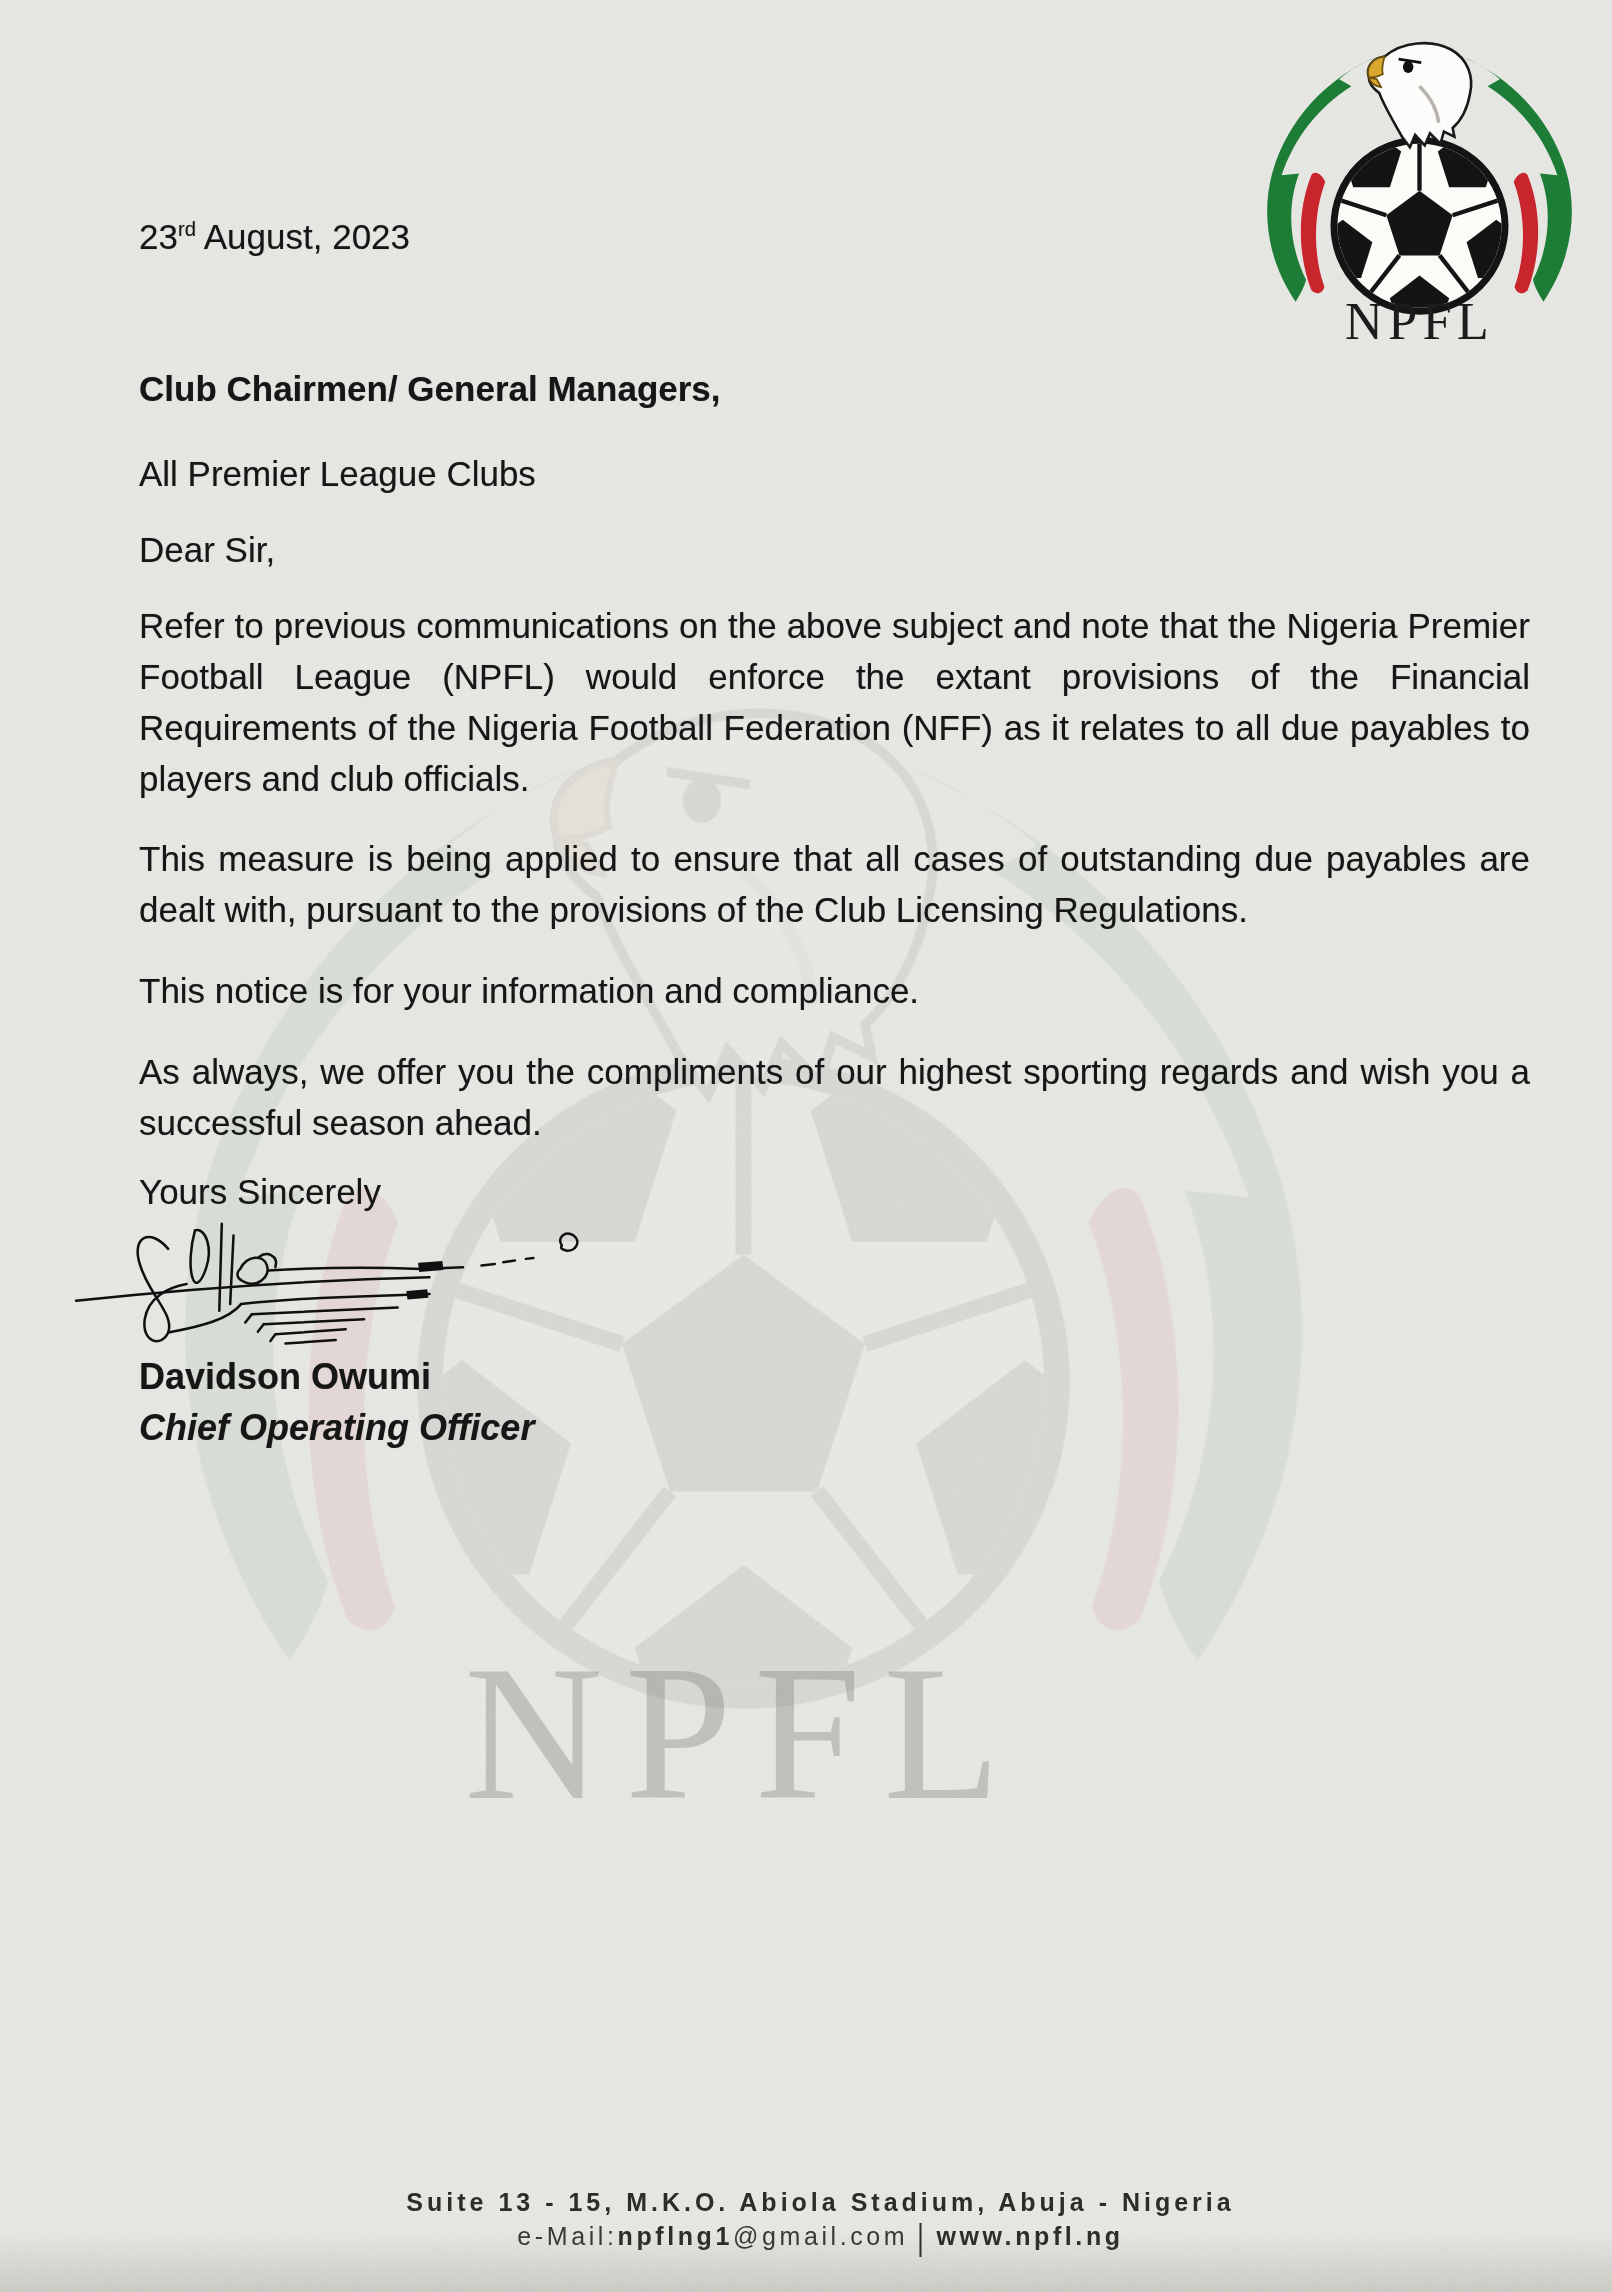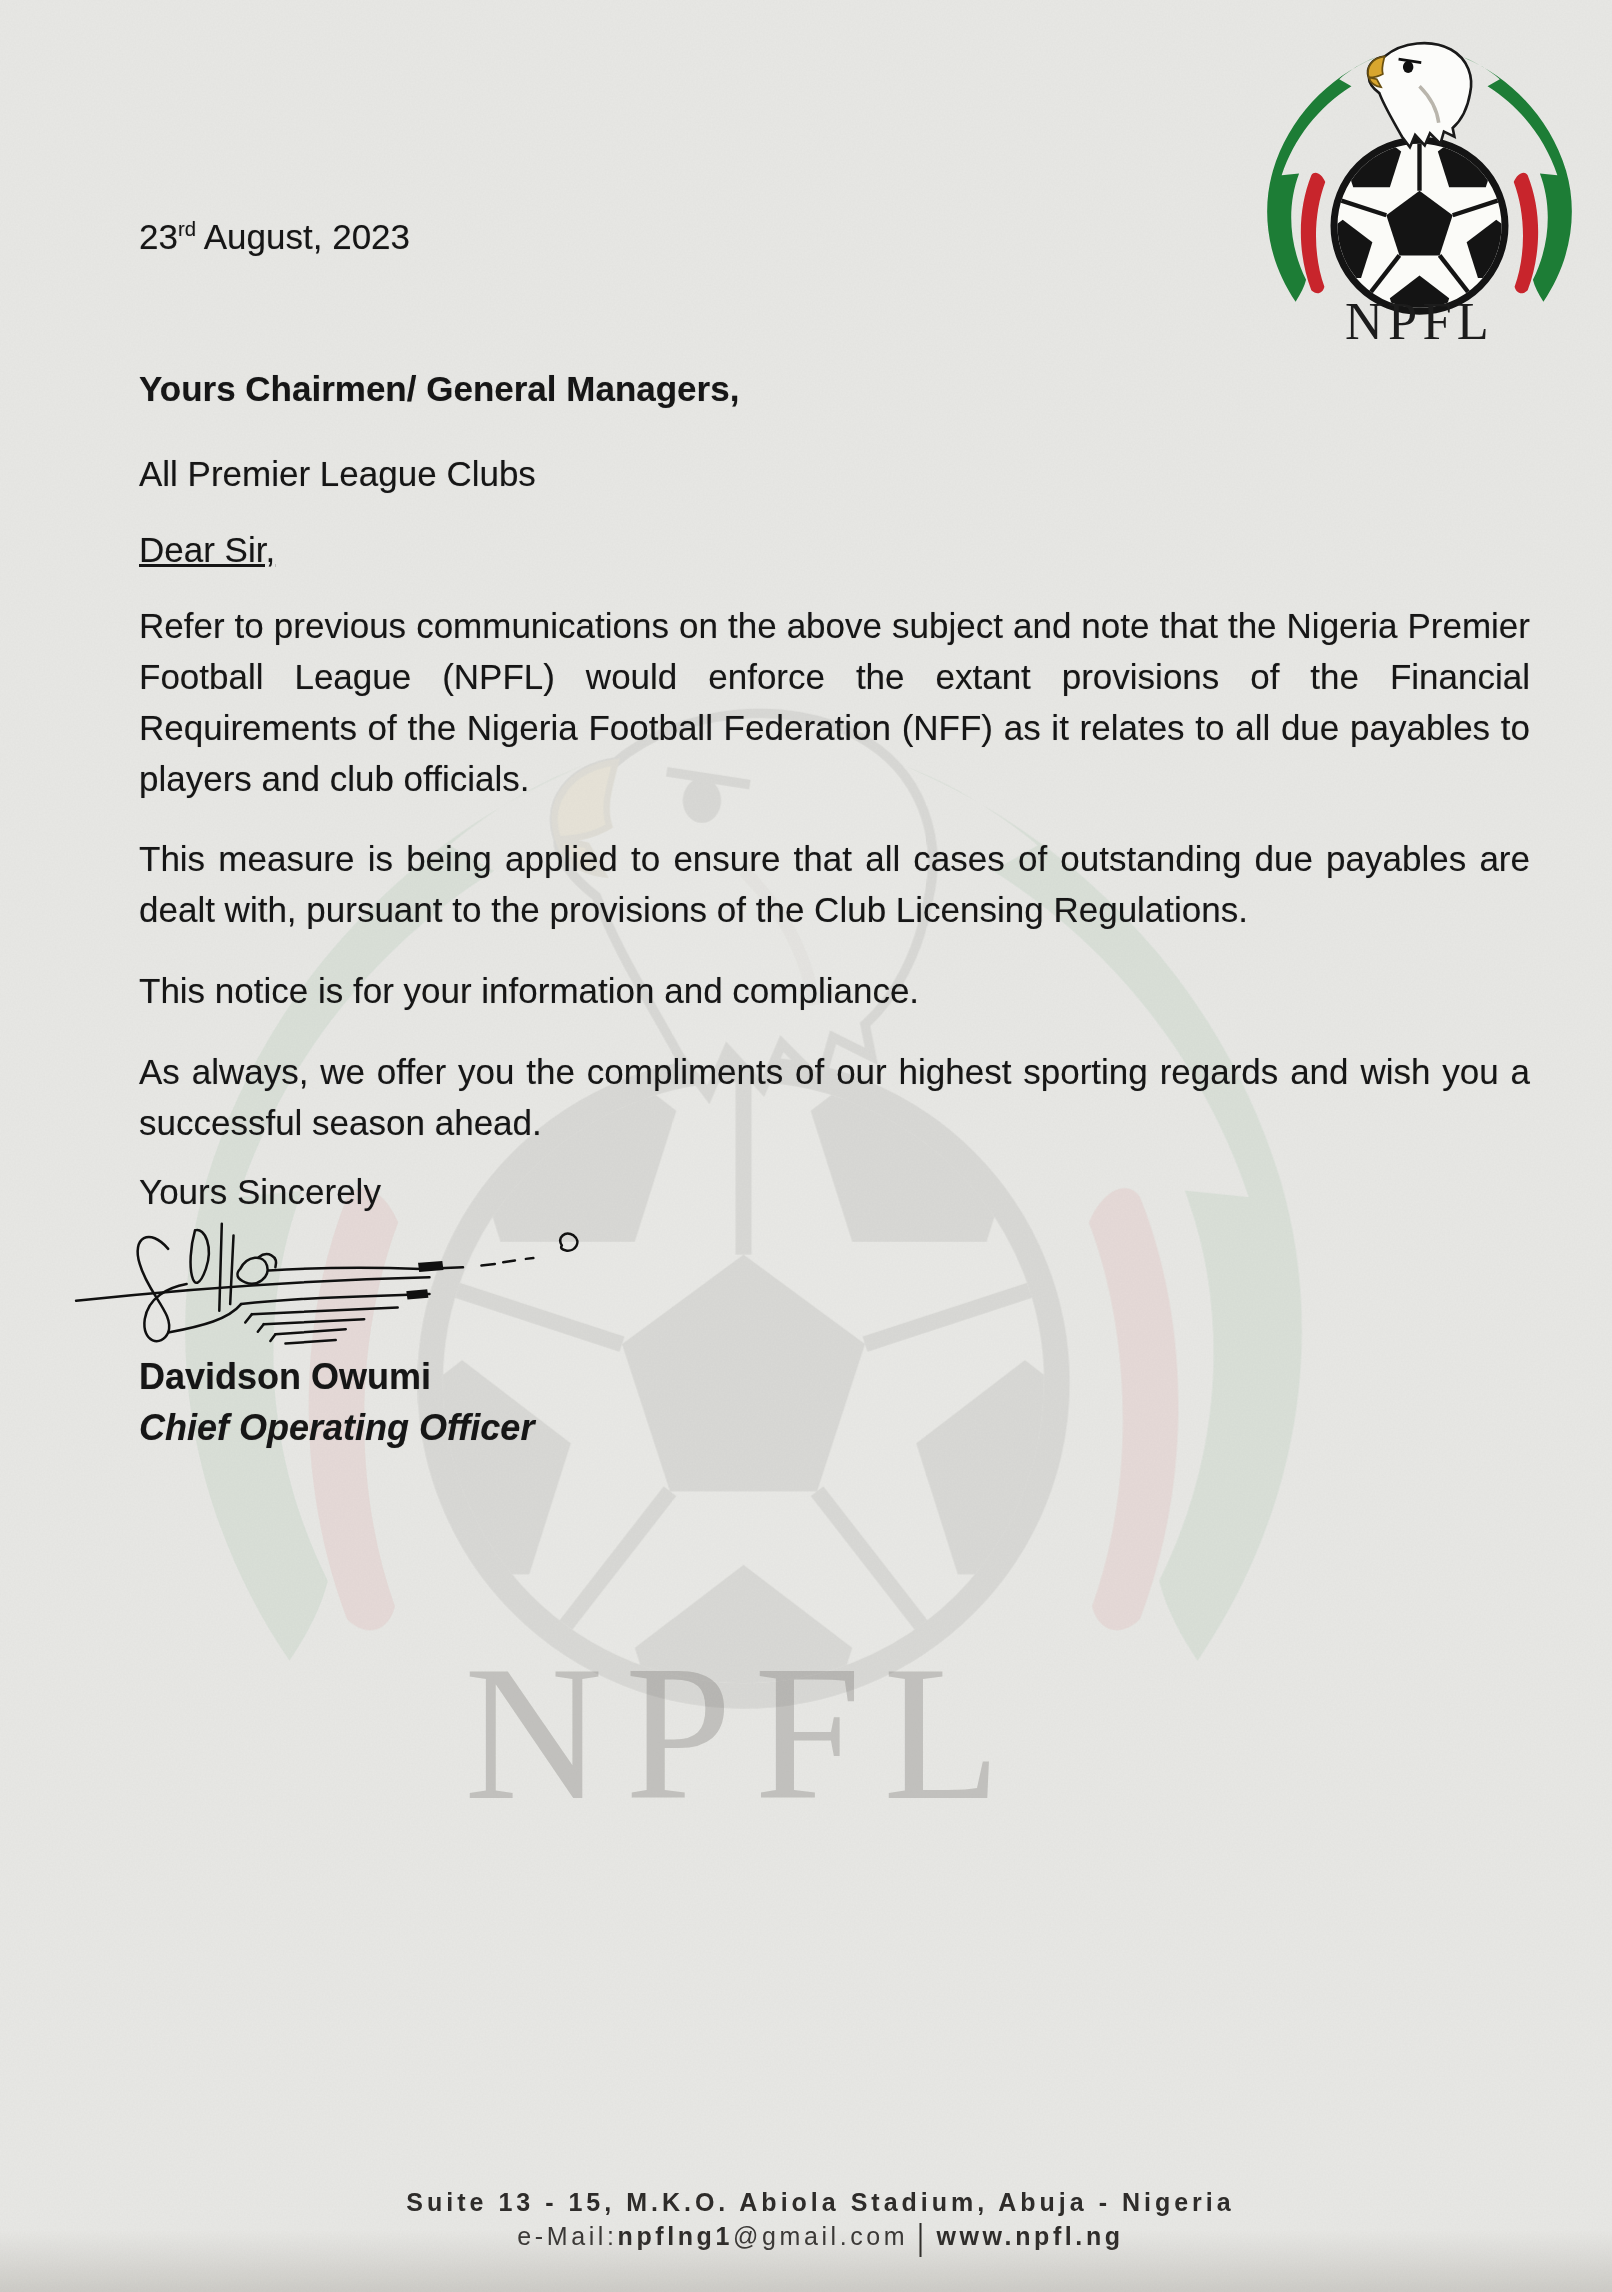--- a/index.html
+++ b/index.html
@@ -13,21 +13,21 @@
     background:linear-gradient(to bottom,rgba(0,0,0,0),rgba(95,88,76,0.20));pointer-events:none;}
   .watermark{position:absolute;left:72px;top:573px;width:1343px;height:1280px;pointer-events:none;}
   .logo{position:absolute;left:1236px;top:5.4px;width:367px;height:349px;}
   .letter-col{position:absolute;left:139px;top:211px;width:1391px;}
   .letter-col p{margin:0;font-size:35px;line-height:51px;
     text-shadow:0 0 0.9px rgba(20,20,20,0.35);}
   .date-line{margin-bottom:101px !important;}
   .date-line sup{font-size:58%;vertical-align:super;line-height:0;}
   .addr1{font-weight:bold;margin-bottom:34px !important;}
   .addr2{margin-bottom:25px !important;}
-  .salutation{margin-bottom:25px !important;text-decoration:underline;}
+  .salutation{margin-bottom:25px !important;}
   .subject{font-weight:bold;margin-bottom:19.7px !important;}
   .bodyp{text-align:justify;}
   .mb32{margin-bottom:29px !important;}
   .mb34{margin-bottom:30px !important;}
   .mb20{margin-bottom:18px !important;}
   .closing{margin-bottom:0 !important;}
   .signature-wrap{margin:0 0 0 -90px;width:627px;height:134px;}
   .sig-name{font-weight:bold;font-size:36px !important;}
   .sig-title{font-weight:bold;font-style:italic;font-size:36px !important;}
   .footer{position:absolute;left:14px;top:2185px;width:100%;text-align:center;
@@ -100,21 +100,21 @@
   <svg class="logo" viewBox="0 0 420 400">
     <g>
         <use href="#crest"></use>
       </g>
     <text x="210" y="383" text-anchor="middle" font-family="Liberation Serif, serif" font-size="60" letter-spacing="6" fill="#1c1c1c">NPFL</text>
   </svg>
 
   <div class="letter-col">
     <p class="date-line"><span>23</span><sup>rd</sup><span> August, 2023</span></p>
 
-    <p class="addr1">Yours Chairmen/ General Managers,</p>
+    <p class="addr1">Club Chairmen/ General Managers,</p>
     <p class="addr2">All Premier League Clubs</p>
     <p class="salutation">Dear Sir,</p>
 
     <p class="bodyp mb32">Refer to previous communications on the above subject and note that the Nigeria Premier Football League (NPFL) would enforce the extant provisions of the Financial Requirements of the Nigeria Football Federation (NFF) as it relates to all due payables to players and club officials.</p>
     <p class="bodyp mb34">This measure is being applied to ensure that all cases of outstanding due payables are dealt with, pursuant to the provisions of the Club Licensing Regulations.</p>
     <p class="bodyp mb34">This notice is for your information and compliance.</p>
     <p class="bodyp mb20">As always, we offer you the compliments of our highest sporting regards and wish you a successful season ahead.</p>
 
     <p class="closing">Yours Sincerely</p>
 

